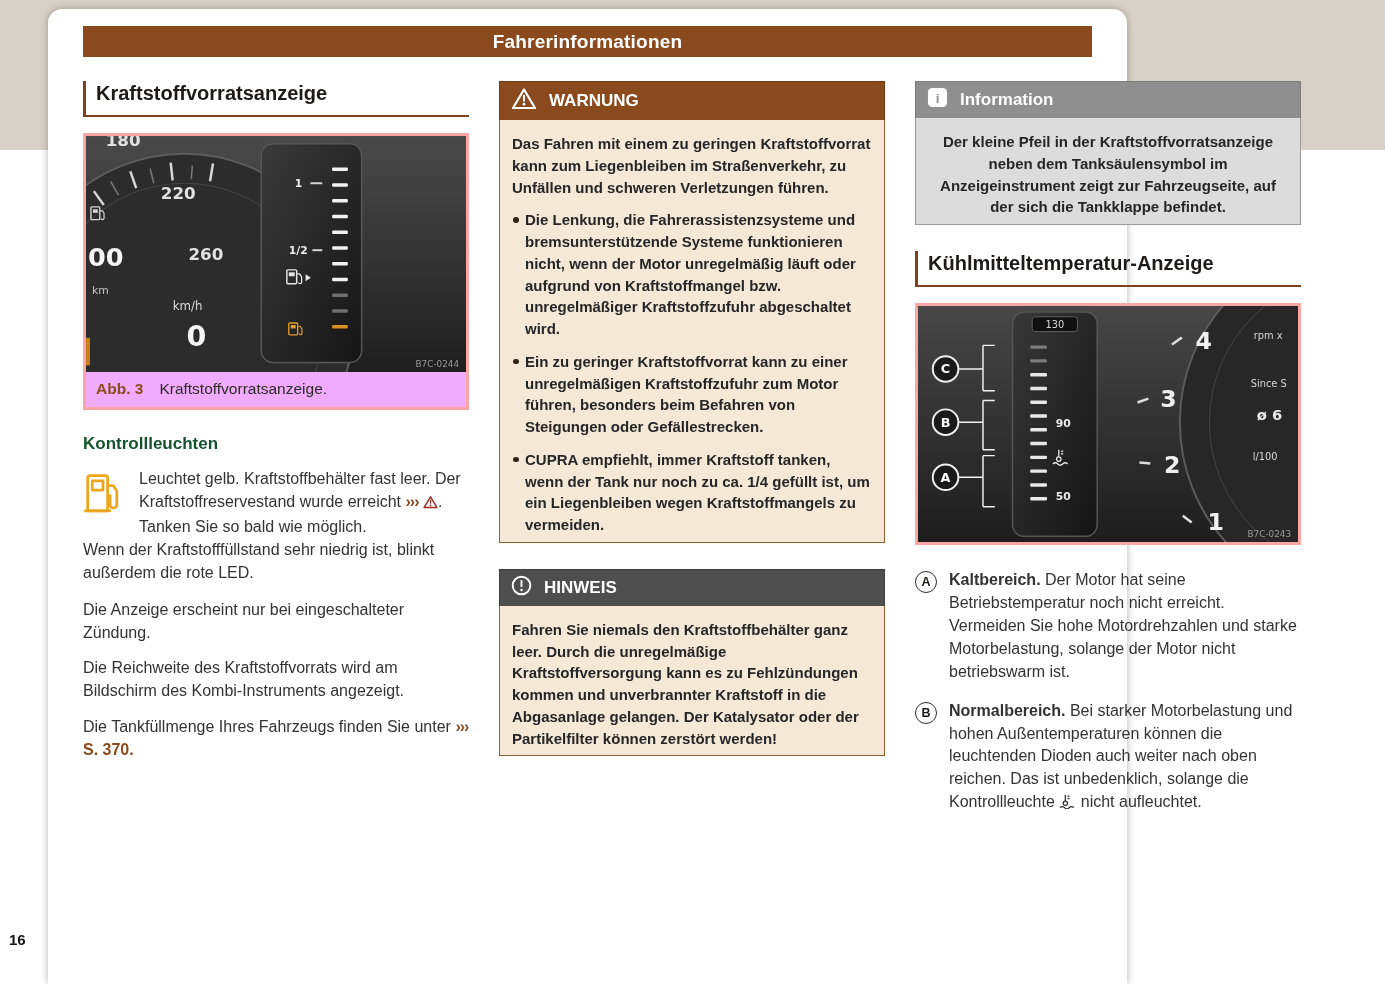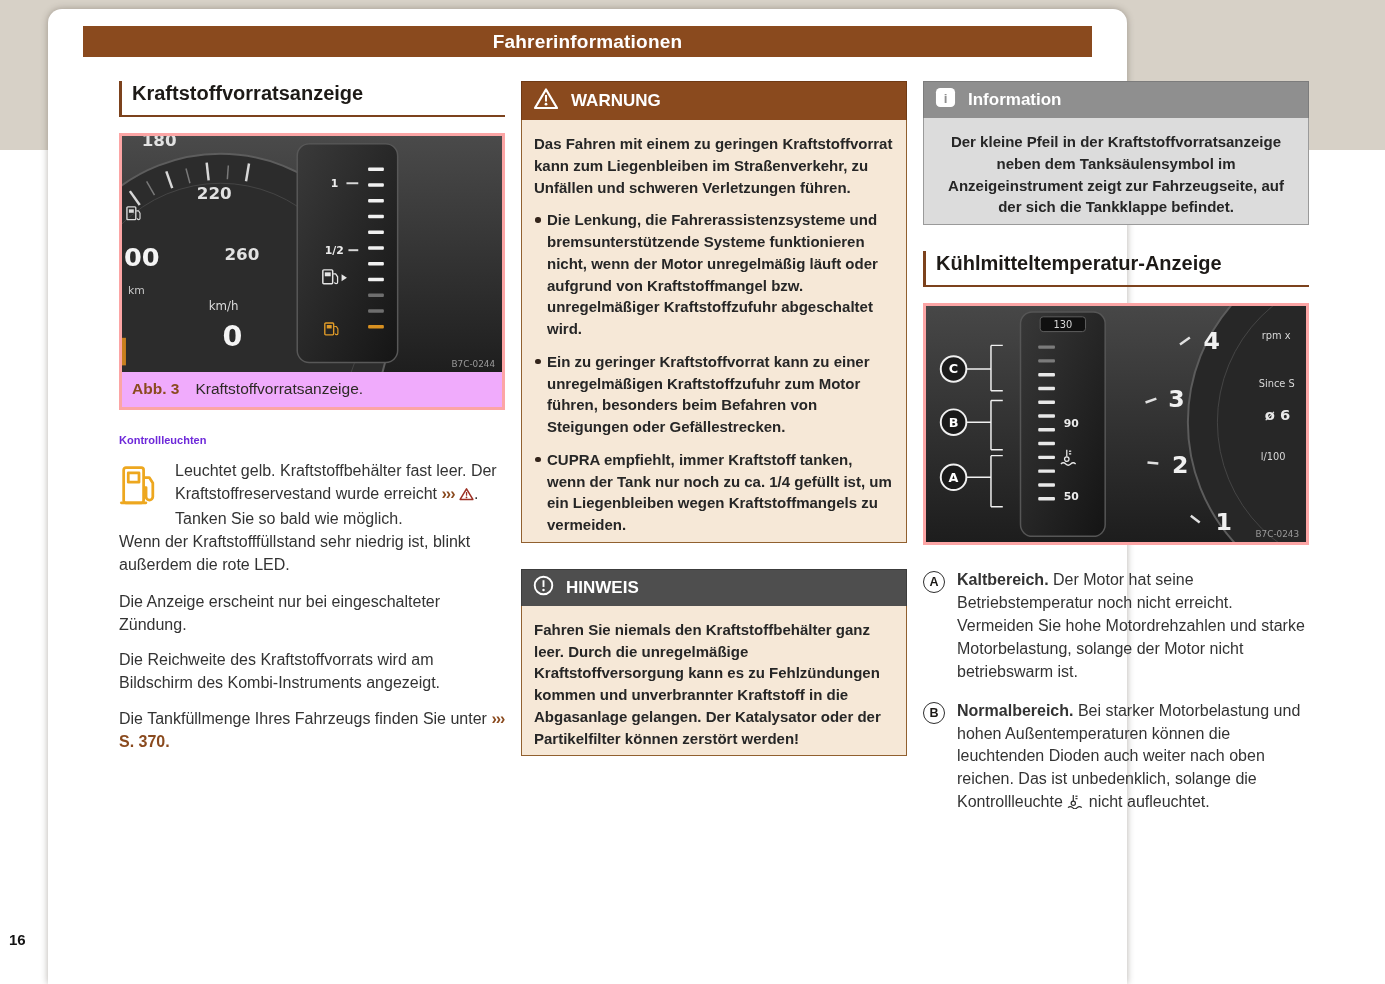--- a/index.html
+++ b/index.html
@@ -13,37 +13,37 @@
     position:absolute; top:9px; left:48px; width:1079px; height:975px;
     background:#ffffff; border-radius:14px 14px 0 0;
     box-shadow:0 0 7px rgba(70,60,50,.4);
     padding:17px 35px 0 35px;
   }
   .header-bar {
     background:#8a4a1e; color:#fff; text-align:center;
     font-weight:bold; font-size:19px; height:31px; line-height:31px;
     margin-bottom:24px; letter-spacing:.2px;
   }
-  .columns { display:flex; gap:16px;margin-left:36px; }
+  .columns { display:flex; gap:30px; }
   .col { flex:0 0 386px; width:386px; }
 
   .section-heading {
     font-size:20px; font-weight:bold; color:#1d1a17;
     border-left:3px solid #7c421d; border-bottom:2px solid #7c421d;
     padding:1px 0 10px 10px; margin-bottom:16px;
   }
   .mt { margin-top:22px; }
 
   .figure { border:3px solid #fca5a5; margin-bottom:24px; background:#f0abfc; }
   .fig-svg { display:block; width:100%; height:auto; }
   .fig-caption { display:flex; gap:16px; padding:8px 10px 9px; font-size:15.5px; color:#2e2a26; }
   .abb { color:#8a4a1e; font-weight:bold; white-space:nowrap; }
   .cap-narrow { display:inline-block; max-width:150px; }
 
-  .sub-heading { font-size:11px; font-weight:bold; margin:4px 0 14px; color:#6d28d9; }
+  .sub-heading { font-size:17px; font-weight:bold; margin:4px 0 14px; color:#14532d; }
   .body-text { font-size:16px; line-height:1.43; color:#333; }
   .para { margin-bottom:13px; }
   .chevrons { color:#8a4a1e; font-weight:bold; letter-spacing:-1px; }
   .ref { color:#8a4a1e; font-weight:bold; }
   .fuel-icon-wrap { float:left; width:48px; height:70px; margin-right:8px; padding-top:3px; }
   .indicator-block { margin-bottom:14px; overflow:visible; }
   .inline-icon { display:inline-block; vertical-align:-2px; }
 
   .box { margin-bottom:26px; }
   .box-header {

